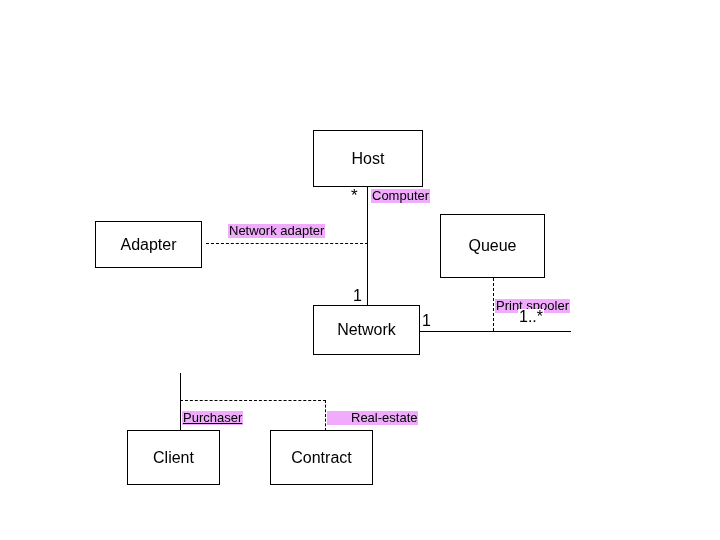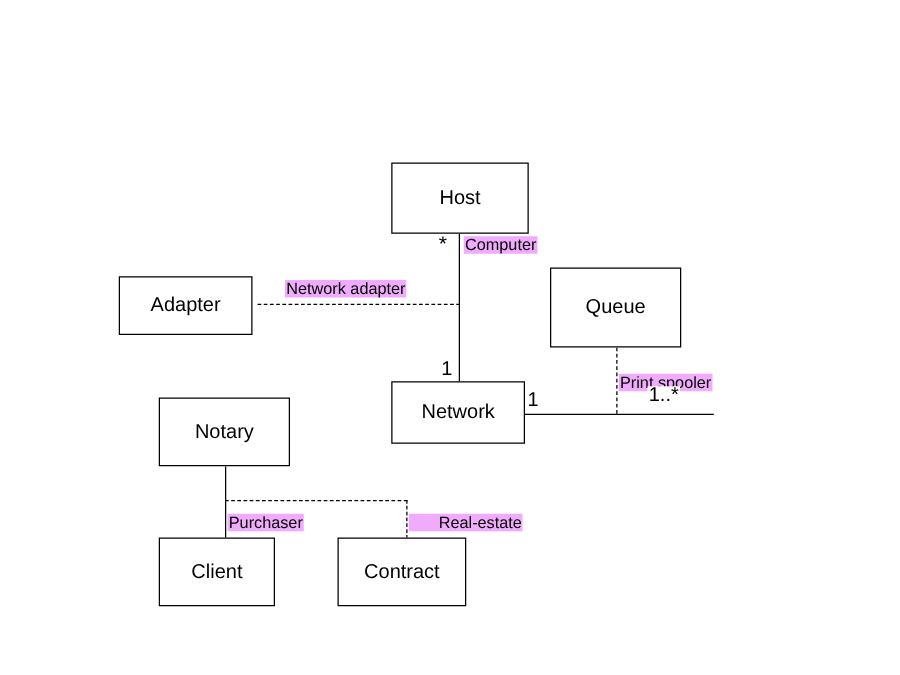--- a/index.html
+++ b/index.html
@@ -120,29 +120,28 @@
 
   <div class="uml-box" style="left:313px; top:305px; width:107px; height:50px;">Network</div>
 
   <div class="line-h" style="left:420px; top:331px; width:151px;"></div>
 
   <div class="mult-label" style="left:421px; top:313px;">1</div>
 
   <div class="mult-label" style="left:518px; top:309px;">1..*</div>
 
 
-  <div class="uml-box" style="left:127px; top:318px; width:105px; height:55px;">Notary</div>
 
   <div class="line-v" style="left:180px; top:373px; height:58px;"></div>
 
   <div class="dash-h" style="left:180px; top:400px; width:146px;"></div>
 
   <div class="dash-v" style="left:325px; top:400px; height:31px;"></div>
 
-  <div class="role-label" style="left:182px; top:411px;">Purchaser</div>
+  <div class="role-label" style="left:182px; top:411px;text-decoration:underline;">Purchaser</div>
 
   <div class="role-label" style="left:327px; top:411px;padding-left:24px;">Real-estate</div>
 
   <div class="uml-box" style="left:127px; top:430px; width:93px; height:55px;">Client</div>
 
   <div class="uml-box" style="left:270px; top:430px; width:103px; height:55px;text-align:right;">Contract</div>
 
 </div>
 
 </body></html>

